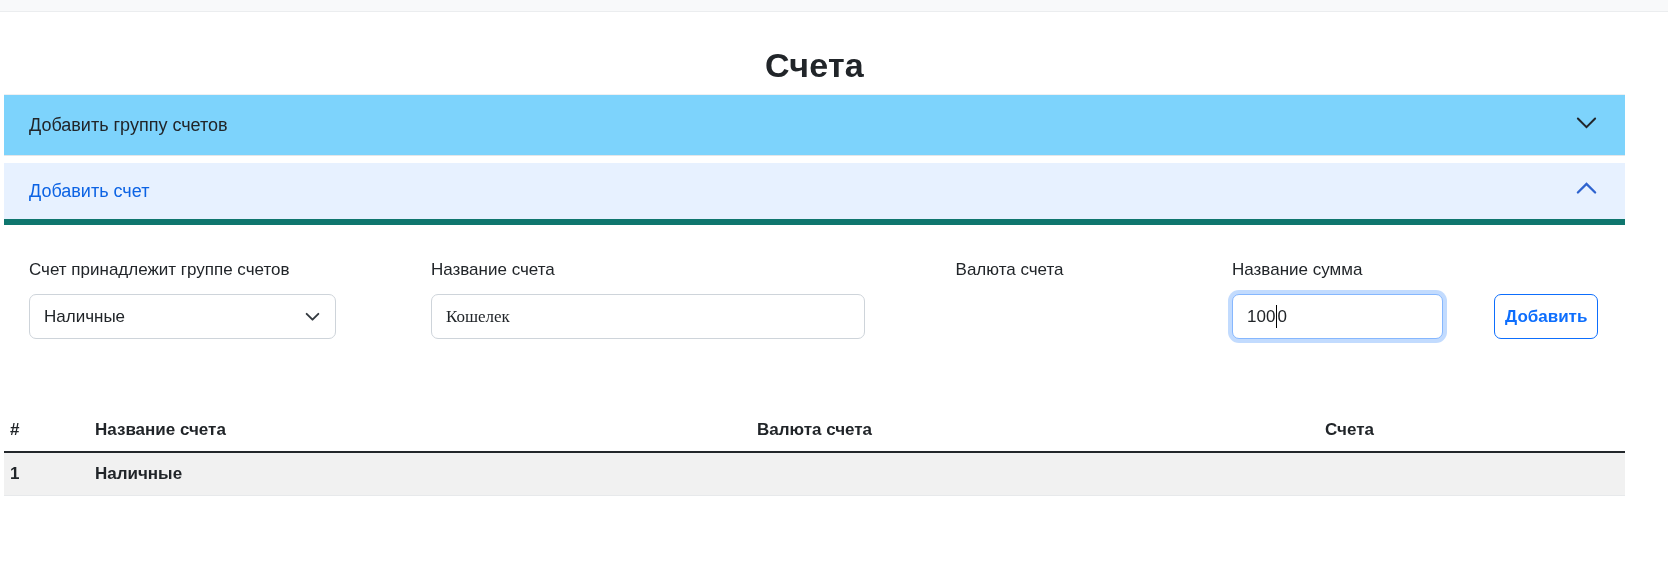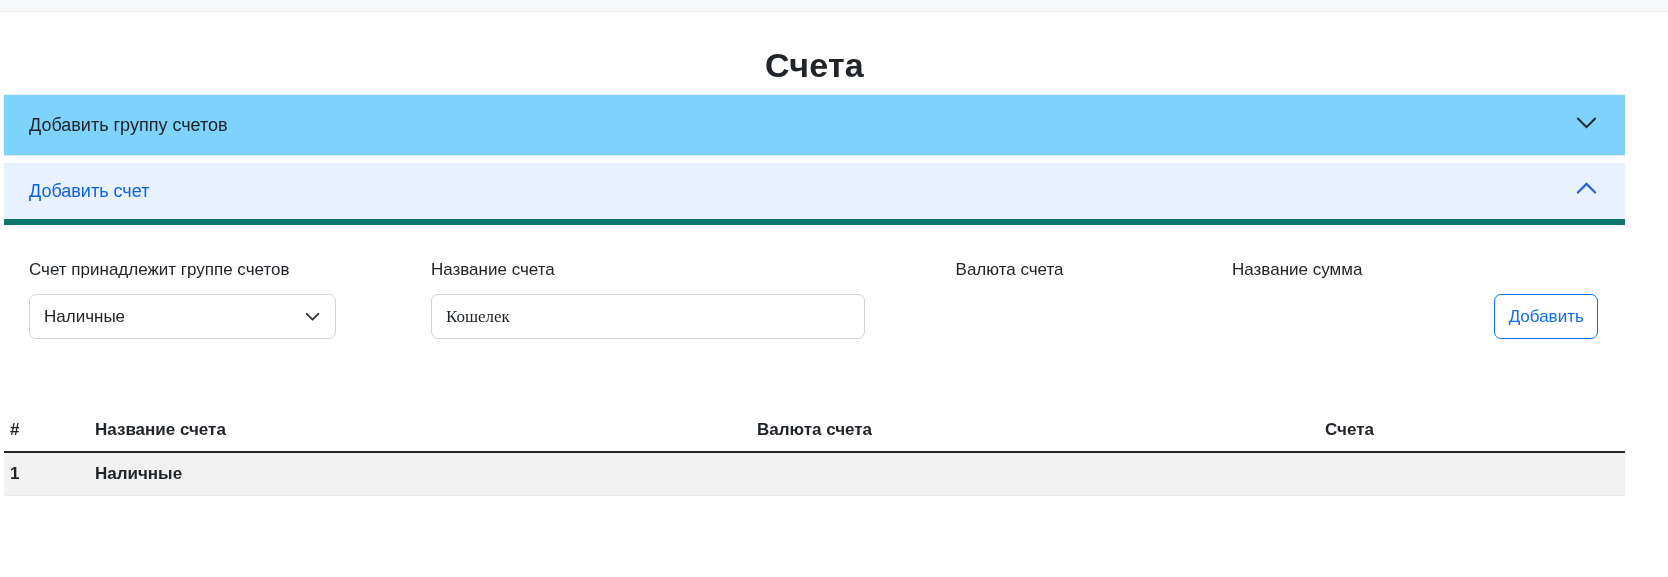--- a/index.html
+++ b/index.html
@@ -40,21 +40,21 @@
     position:relative; width:100%; }
   .select-box { justify-content:space-between; cursor:pointer; }
   .select-box svg { margin-left:8px; }
   input.field { font-family:Liberation Serif, serif; }
   .field-focus { border:1px solid #86b7fe; box-shadow:0 0 0 4px rgba(13,110,253,.25); }
   .caret { display:inline-block; width:0; border-left:1.5px solid #000;
     height:23px; margin-left:1px; }
 
   .btn-outline { height:45px; border:1px solid #0d6efd; border-radius:7px;
     background:#fff; color:#0d6efd; font-size:17px; cursor:pointer;
-    font-family:inherit; width:100%; }
+    font-family:inherit; width:100%;font-weight:bold; }
 
   
   table.accounts { margin-top:47px; width:1621px; border-collapse:collapse;
     font-size:17px; }
   table.accounts th { text-align:left; font-weight:700; color:#212529;
     padding:6px 6px 11px 6px; border-bottom:2px solid #23272b; }
   table.accounts td { padding:11px 6px; font-weight:700; }
   table.accounts tbody tr { background:#f1f1f1; border-bottom:1px solid #e7e9eb; }
 </style>
 </head>
@@ -106,20 +106,25 @@
             <label>Название счета</label>
             <input class="field" type="text" value="Кошелек" style="">
           </div>
 
           <div class="f-col c3">
             <label>Валюта счета</label>
           </div>
 
           <div class="f-col c4">
             <label>Название сумма</label>
+            <div class="field field-focus" role="textbox">
+              <span>100</span>
+                <span class="caret"></span>
+                <span>0</span>
+            </div>
           </div>
 
           <div class="c-btn">
             <button class="btn-outline">Добавить</button>
           </div>
 
         </div>
       </div>
     </div>
   </div>

